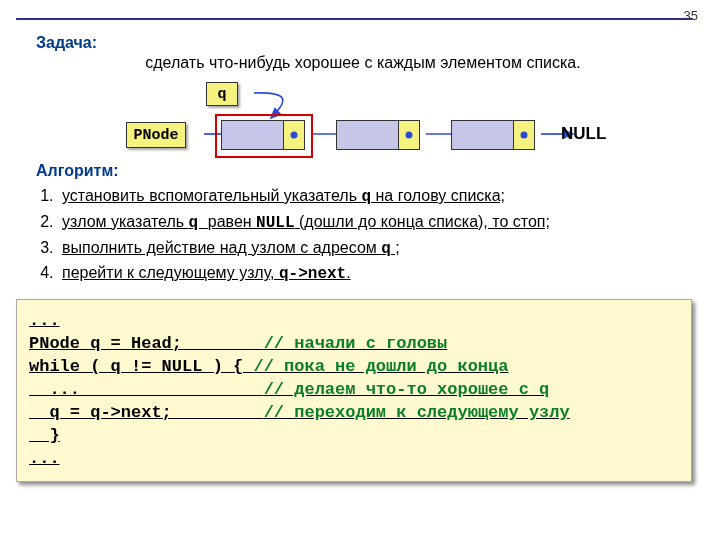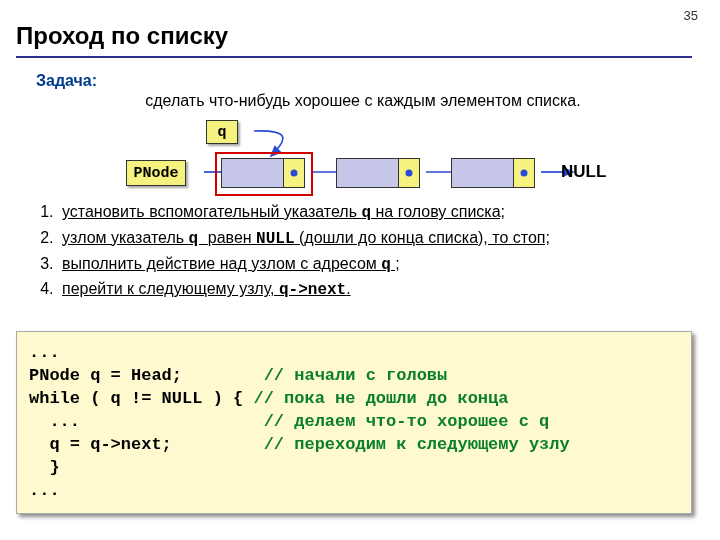--- a/index.html
+++ b/index.html
@@ -101,41 +101,41 @@
     position:absolute; left:465px; top:42px;
     font-weight:bold; font-size:17px;
   }
   
   .arrow-svg {
     position:absolute; left:0; top:0; width:100%; height:100%;
     pointer-events:none;
   }
   
   .code-box {
-    margin-top: 28px;
+    margin-top: 12px;
     background: #fef9cf;
     border: 1px solid #aaa;
     box-shadow: 3px 3px 4px rgba(0,0,0,0.45);
     font-family: "Courier New", monospace;
     font-weight: bold;
     font-size: 17px;
     line-height: 1.35;
     padding: 10px 12px;
     white-space: pre;
     color:#000;
+    text-decoration:underline;
   }
   .code-box .cm { color: #0a7f28; }
 </style>
 </head>
 <body>
 
 <div class="slide">
   <div class="page-num">35</div>
 
-  <div class="title">Проход по списку</div>
   <div class="title-rule"></div>
 
   <div class="section-label">Задача:</div>
   <div class="task-text">сделать что-нибудь хорошее с каждым элементом списка.</div>
 
   <div class="diagram">
     <svg class="arrow-svg" viewBox="0 0 560 74">
       <defs>
         <marker id="ah" markerWidth="8" markerHeight="8" refX="6" refY="3" orient="auto">
           <path d="M0,0 L7,3 L0,6 Z" fill="#2b4bd6"></path>
@@ -173,20 +173,21 @@
     <div class="node n3">
       <div class="data"></div>
         <div class="ptr">
           <div class="dot"></div>
         </div>
     </div>
 
     <div class="null-label">NULL</div>
   </div>
 
+  <div class="section-label">Алгоритм:</div>
   <ol class="algo-list">
     <li>
       <span>установить вспомогательный указатель </span><span class="mono">q</span><span> на голову списка;</span>
     </li>
     <li>
       <span>узлом указатель </span><span class="mono">q </span><span> равен </span><span class="mono">NULL</span><span> (дошли до конца списка), то стоп;</span>
     </li>
     <li>
       <span>выполнить действие над узлом с адресом </span><span class="mono">q</span><span> ;</span>
     </li>

